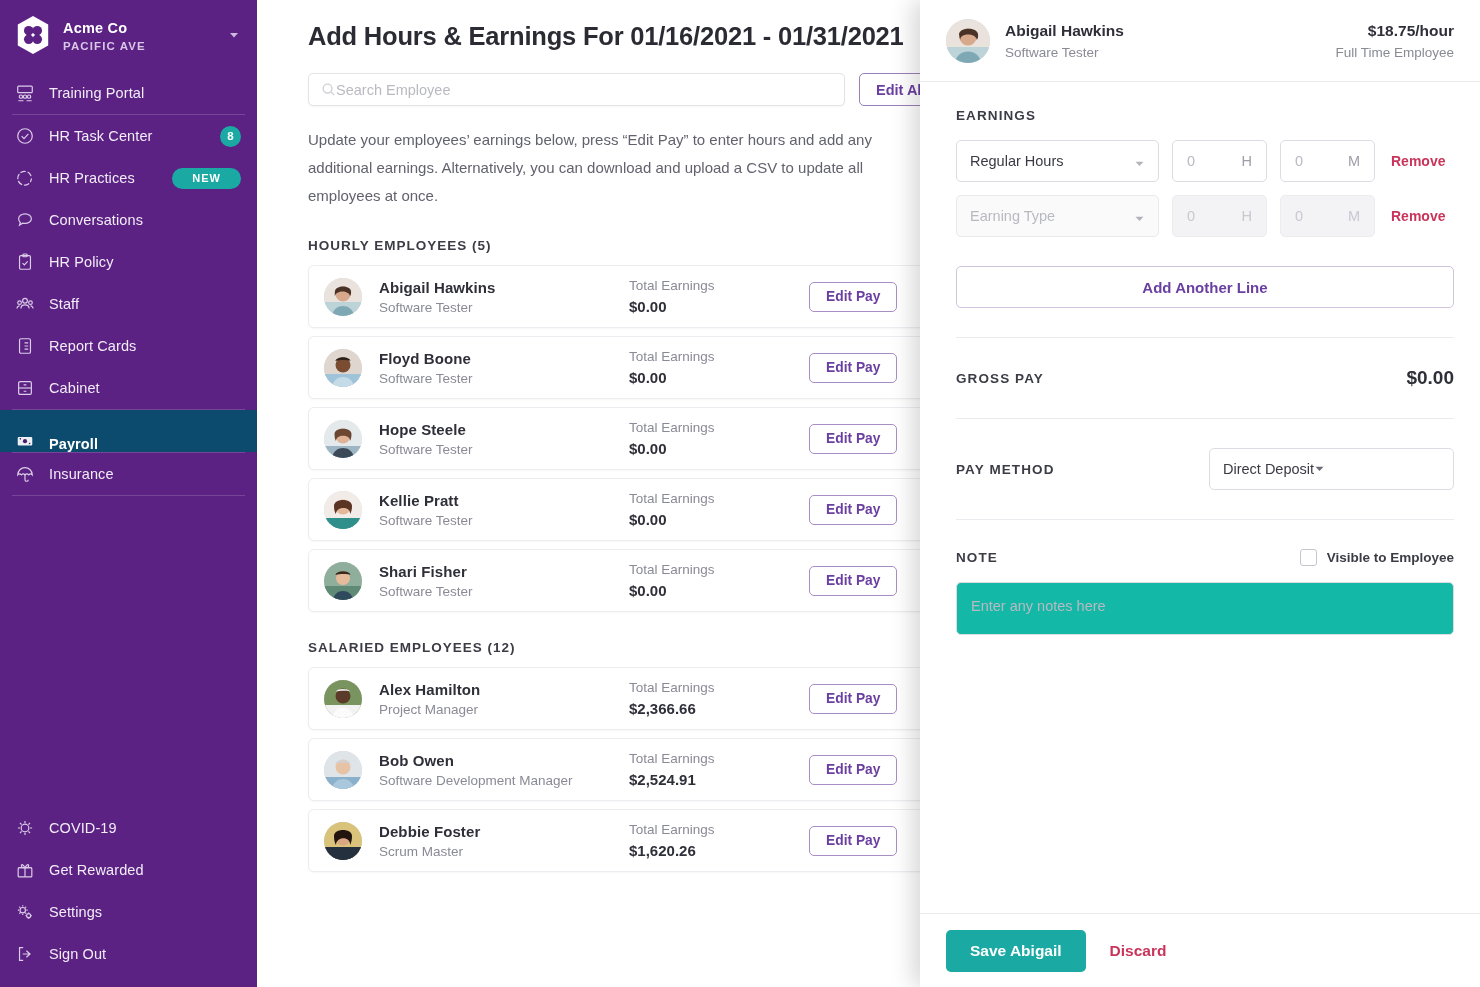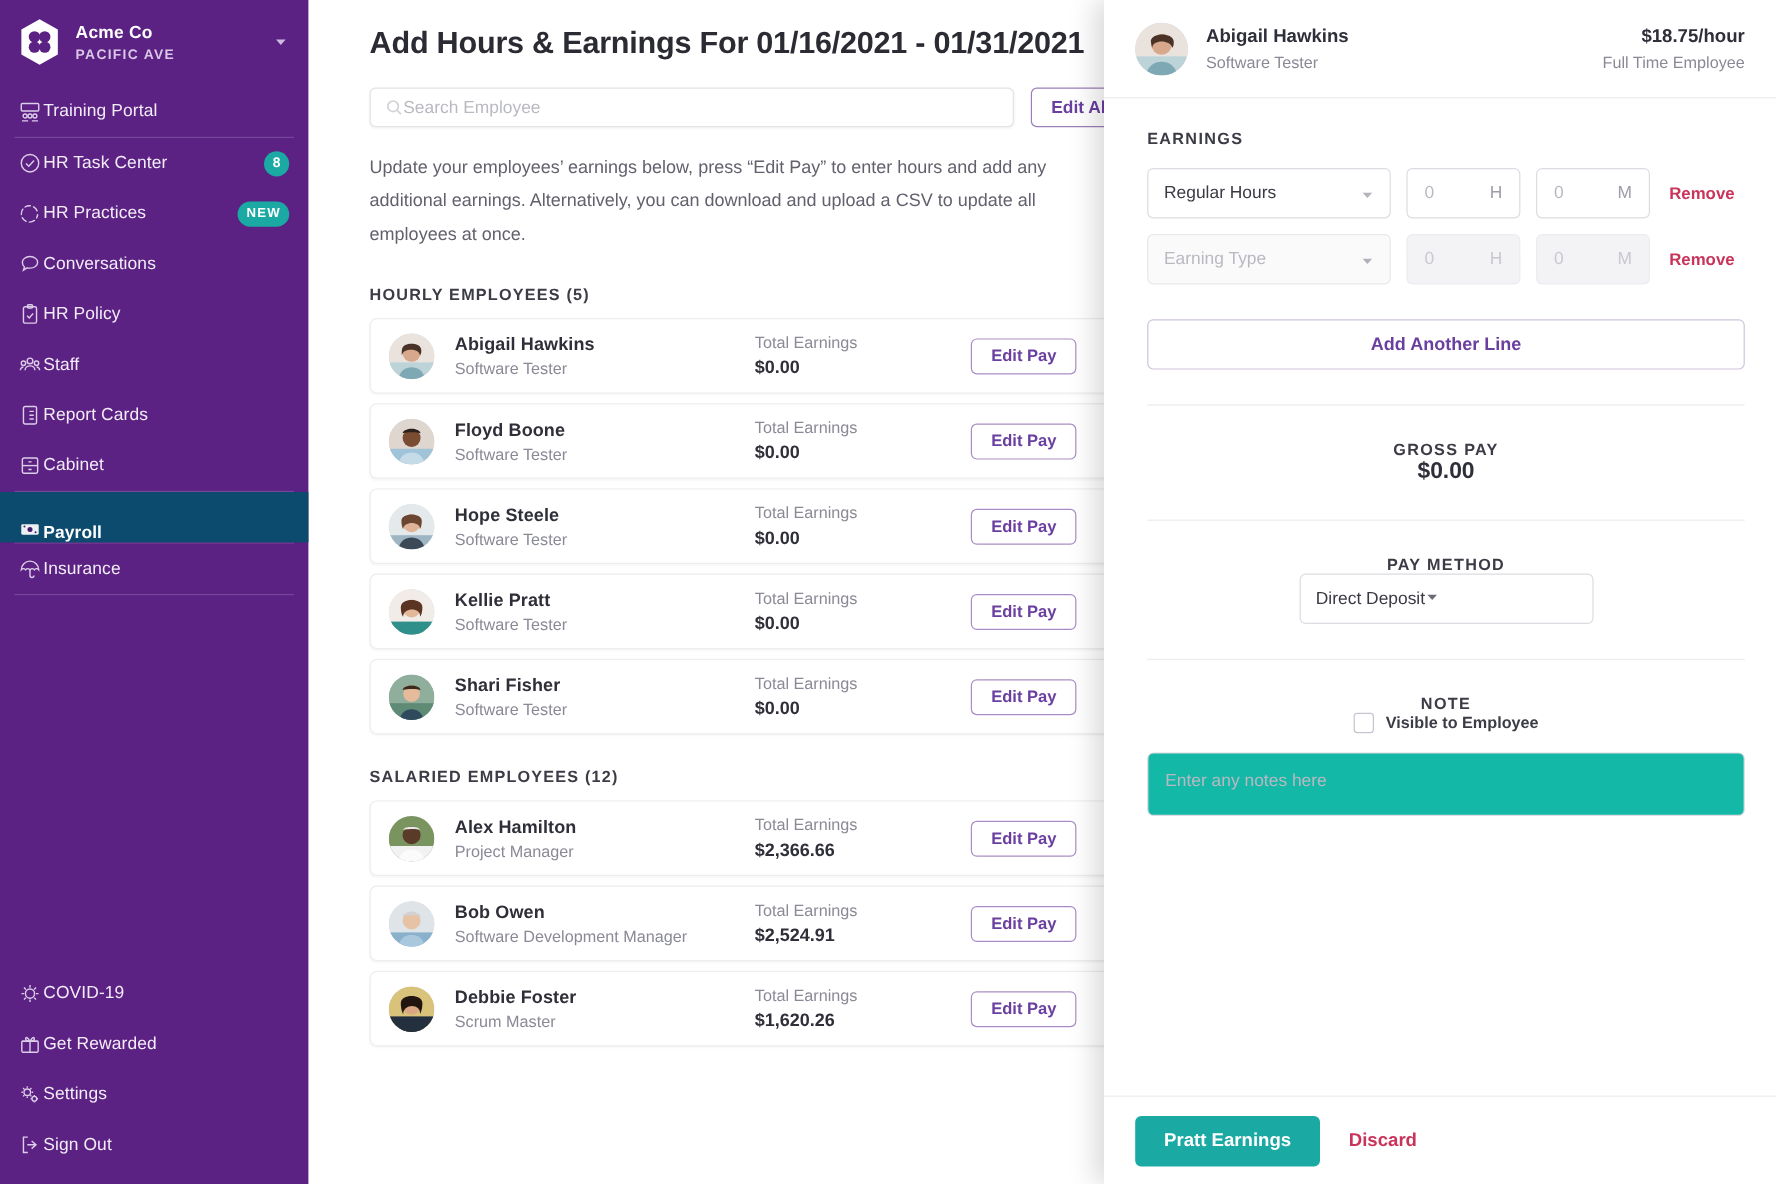--- a/index.html
+++ b/index.html
@@ -24,32 +24,32 @@
   .brand-sub { font-size: 11.5px; font-weight: bold; letter-spacing: 1.1px; color: #d9c7e7; margin-top: 3px; }
   .brand-caret { width: 14px; height: 14px; opacity: .85; }
 
   .nav { display: flex; flex-direction: column; }
   .nav-sep { height: 1px; background: rgba(255,255,255,.16); margin: 0 12px; }
   .nav-item {
     display: flex; align-items: center; height: 42px;
     padding: 0 16px 0 14px; cursor: pointer; position: relative;
   }
   .nav-item .ico { width: 22px; height: 22px; flex: 0 0 22px; display: flex; align-items: center; justify-content: center; opacity: .92; }
-  .nav-item .lbl { font-size: 14.5px; color: #f2ecf7; letter-spacing: .1px; flex: 1; }
+  .nav-item .lbl { margin-left: 13px; font-size: 14.5px; color: #f2ecf7; letter-spacing: .1px; flex: 1; }
   .nav-item.active { background: #0c4a6e; align-items: flex-end; }
   .nav-item.active .lbl { font-weight: bold; color: #fff; }
   .badge-count {
     min-width: 21px; height: 21px; border-radius: 11px; background: #1BA9A3;
     color: #fff; font-size: 11.5px; font-weight: bold;
     display: flex; align-items: center; justify-content: center; padding: 0 6px;
   }
   .badge-new {
     height: 21px; border-radius: 11px; background: #1BA9A3; color: #fff;
     font-size: 11px; font-weight: bold; letter-spacing: 1px;
-    display: flex; align-items: center; justify-content: center; padding: 0 7px;
+    display: flex; align-items: center; justify-content: center; padding: 0 20px;
   }
   .nav-bottom { margin-top: auto; padding-bottom: 12px; }
   .nav-bottom .nav-item { height: 42px; }
 
   
   .main {
     flex: 1; height: 987px; background: #fff;
     padding: 0 0 0 26px; overflow: hidden; position: relative;
   }
   .page-title {
@@ -152,21 +152,21 @@
   .remove-link {
     font-size: 14px; font-weight: bold; color: #c9345a; cursor: pointer;
     white-space: nowrap; margin-left: 3px;
   }
   .btn-add-line {
     width: 100%; height: 42px; border: 1px solid #cfc3dd; border-radius: 5px;
     background: #fff; color: #6a3fa0; font-size: 15px; font-weight: bold;
     cursor: pointer; font-family: inherit; margin-top: 16px;
   }
   .divider { height: 1px; background: #ececf0; margin: 29px 0; }
-  .row-between { display: flex; align-items: center; justify-content: space-between; flex-direction: column; }
+  .row-between { display: flex; align-items: center; justify-content: space-between; }
   .gross-val { font-size: 19px; font-weight: bold; color: #2f2f39; }
   .paymethod-sel {
     width: 245px; height: 42px; border: 1px solid #dcdce2; border-radius: 5px;
     background: #fff; display: flex; align-items: center; padding: 0 13px;
     font-size: 14.5px; color: #3a3a44; cursor: pointer;
   }
   .chk-wrap { display: flex; align-items: center; gap: 10px; cursor: pointer; }
   .chk { width: 17px; height: 17px; border: 1px solid #c5c5cf; border-radius: 3px; background: #fff; }
   .chk-lbl { font-size: 13.5px; font-weight: bold; color: #3c3c46; }
   .note-area {
@@ -677,18 +677,18 @@
         <label class="chk-wrap">
           <span class="chk"></span>
           <span class="chk-lbl">Visible to Employee</span>
         </label>
       </div>
 
       <textarea class="note-area" placeholder="Enter any notes here" style=""></textarea>
     </div>
 
     <div class="panel-foot">
-      <button class="btn-save">Pratt Earnings</button>
+      <button class="btn-save">Save Abigail</button>
       <button class="btn-discard">Discard</button>
     </div>
   </section>
 
 </div>
 
 </body></html>

